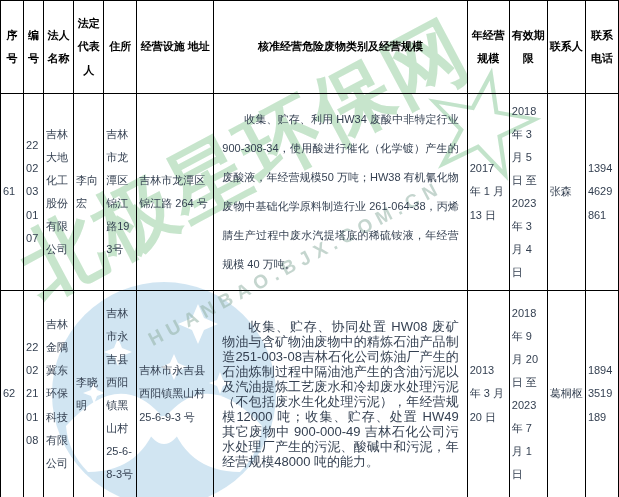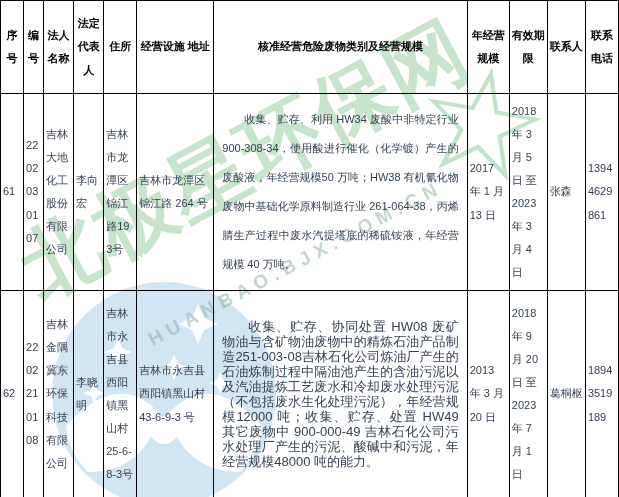--- a/index.html
+++ b/index.html
@@ -125,21 +125,21 @@
       <td>2018 年 3 月 5 日 至 2023 年 3 月 4 日</td>
       <td>张森</td>
       <td>1394 4629 861</td>
     </tr>
     <tr class="r62">
       <td>62</td>
       <td>22 02 21 01 08</td>
       <td>吉林金隅冀东环保科技有限公司</td>
       <td>李晓明</td>
       <td>吉林市永吉县西阳镇黑山村25-6-8-3号</td>
-      <td>吉林市永吉县西阳镇黑山村 43-6-9-3 号</td>
+      <td>吉林市永吉县西阳镇黑山村 25-6-9-3 号</td>
       <td class="desc">收集、贮存、协同处置 HW08 废矿物油与含矿物油废物中的精炼石油产品制造251-003-08吉林石化公司炼油厂产生的石油炼制过程中隔油池产生的含油污泥以及汽油提炼工艺废水和冷却废水处理污泥（不包括废水生化处理污泥），年经营规模12000 吨；收集、贮存、处置 HW49 其它废物中 900-000-49 吉林石化公司污水处理厂产生的污泥、酸碱中和污泥，年经营规模48000 吨的能力。</td>
       <td>2013 年 3 月 20 日</td>
       <td>2018 年 9 月 20 日 至 2023 年 7 月 1 日</td>
       <td>葛桐枢</td>
       <td>1894 3519 189</td>
     </tr>
   </tbody>
 </table>
 
 </body></html>

